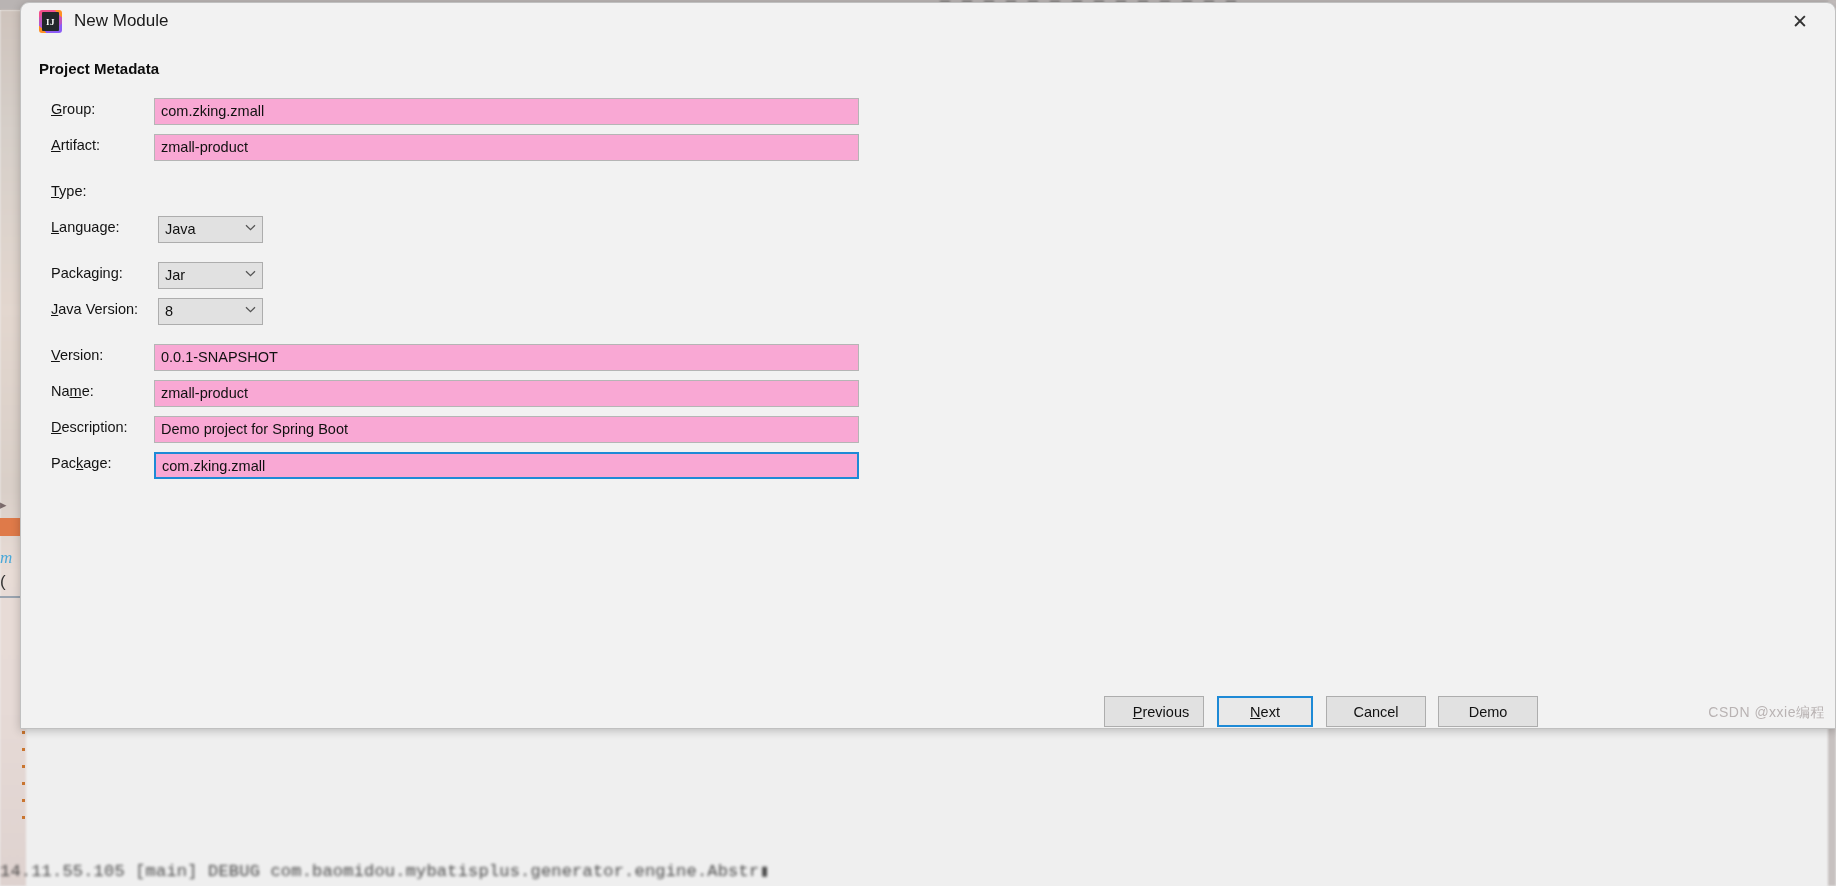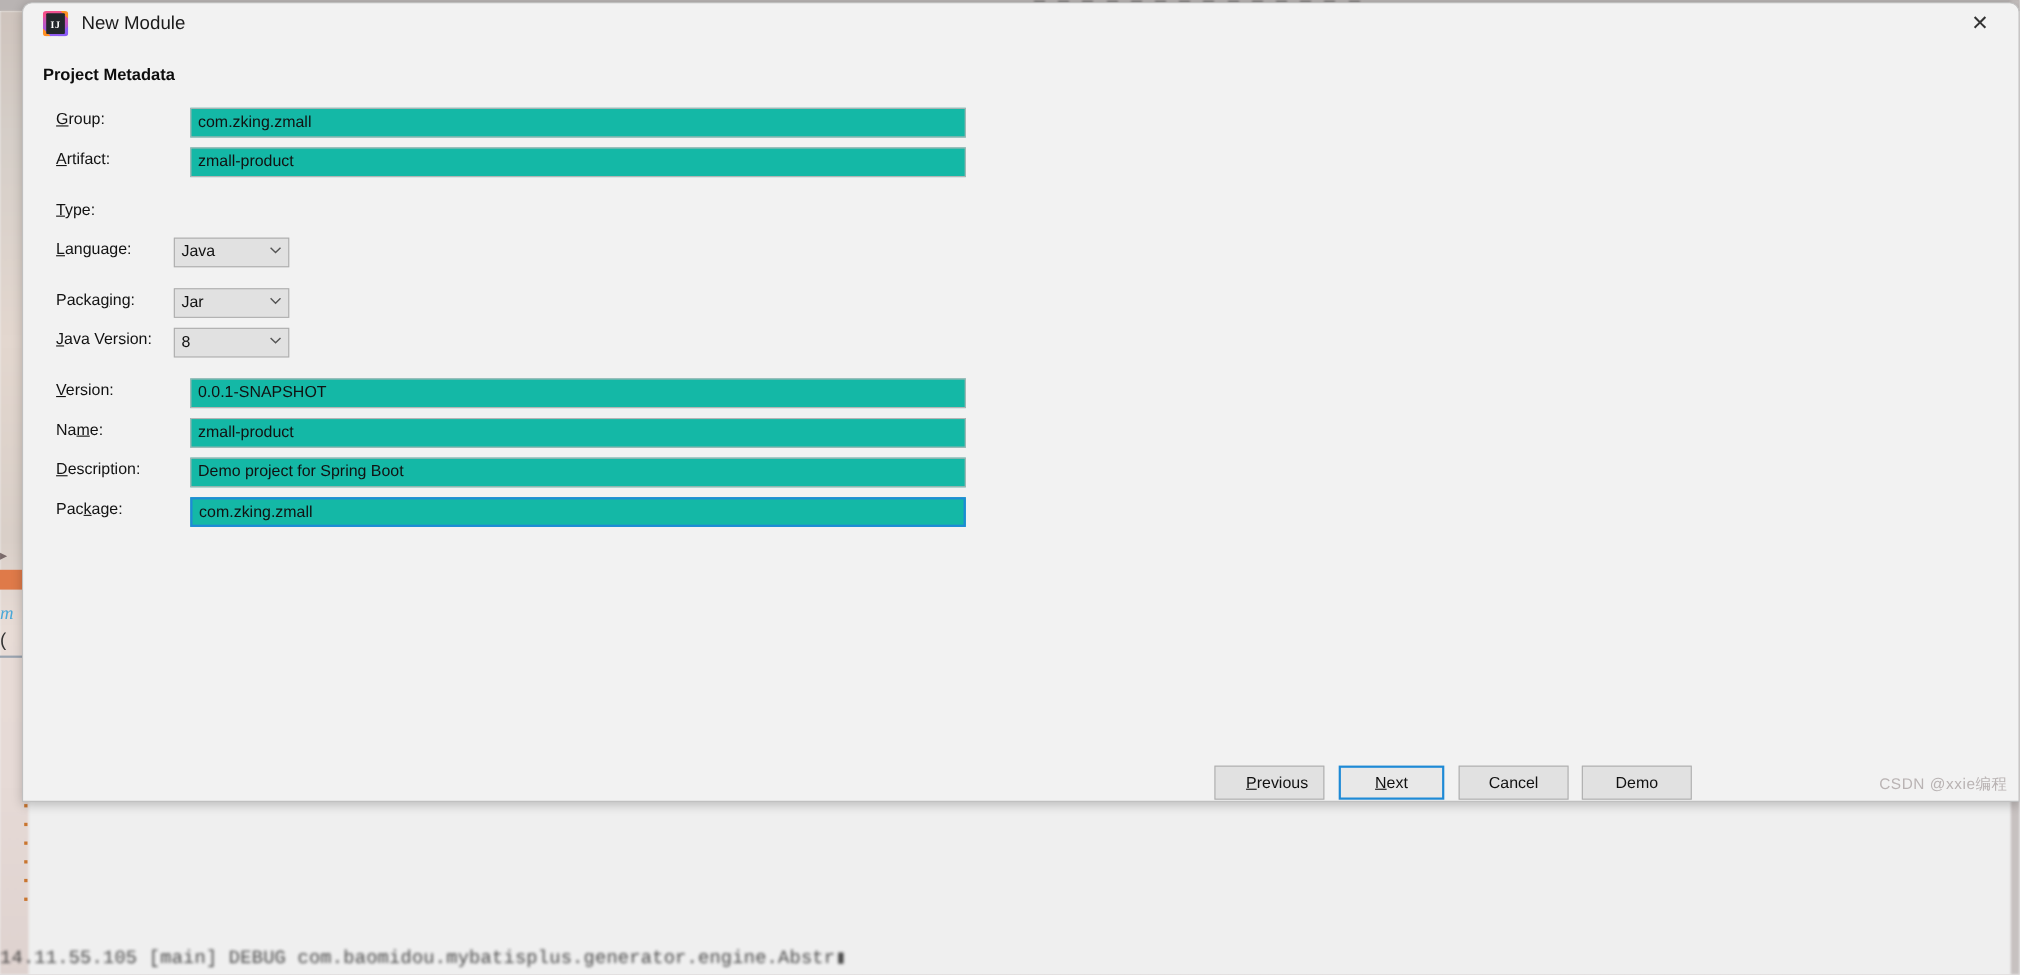--- a/index.html
+++ b/index.html
@@ -105,22 +105,22 @@
 
   
   .row { position: absolute; left: 0; width: 100%; height: 26px; margin-left: 12px; }
   .lbl {
     position: absolute; left: 18px; top: 3px;
     font-size: 14.5px; color: #121212; white-space: nowrap;
   }
   .lbl u { text-decoration: underline; }
 
   .txt {
-    position: absolute; left: 140px; width: 705px; height: 27px;
-    background: #14b8a6; border: 1px solid #b5b5b5;
+    position: absolute; left: 121px; width: 705px; height: 27px;
+    background: #f9a8d4; border: 1px solid #b5b5b5;
     font-size: 14.5px; color: #111;
     padding: 0 6px; line-height: 25px;
     font-family: "Liberation Sans", sans-serif;
     outline: none;
   }
   .txt.focused { border: 2px solid #1e8ad6; }
 
   .combo {
     position: absolute; left: 125px; height: 27px;
     background: #e1e1e1; border: 1px solid #adadad;

